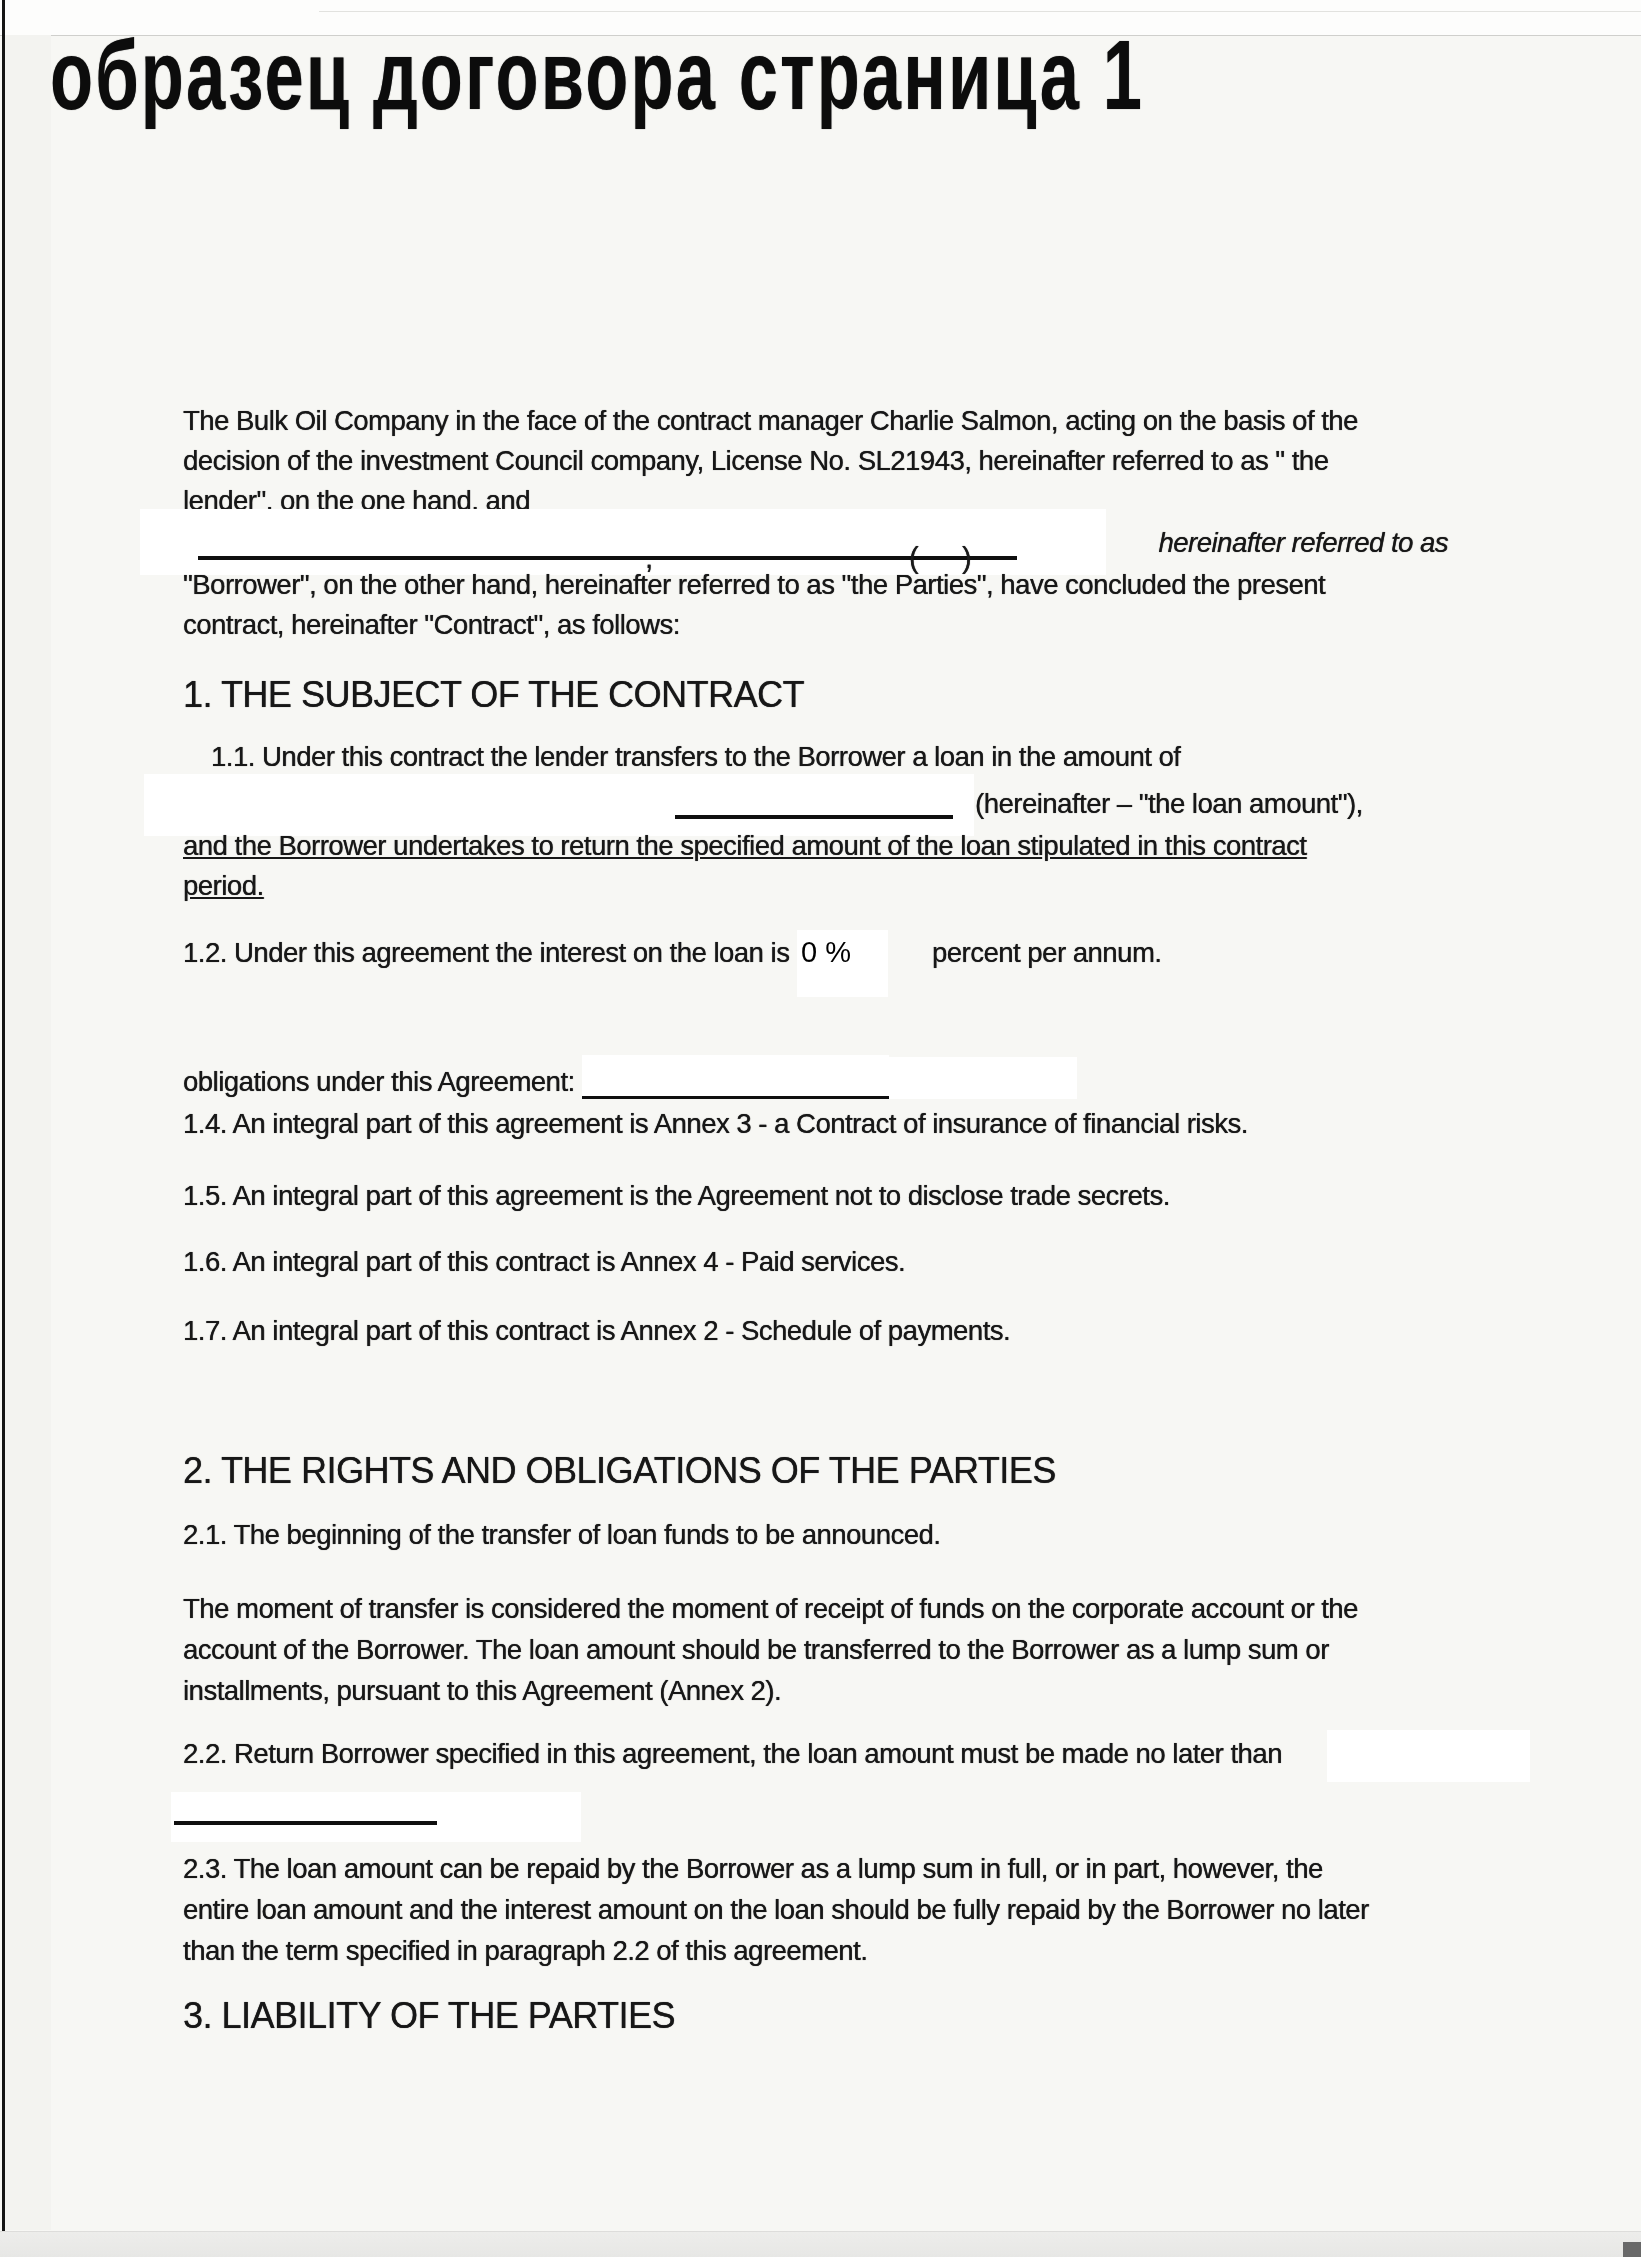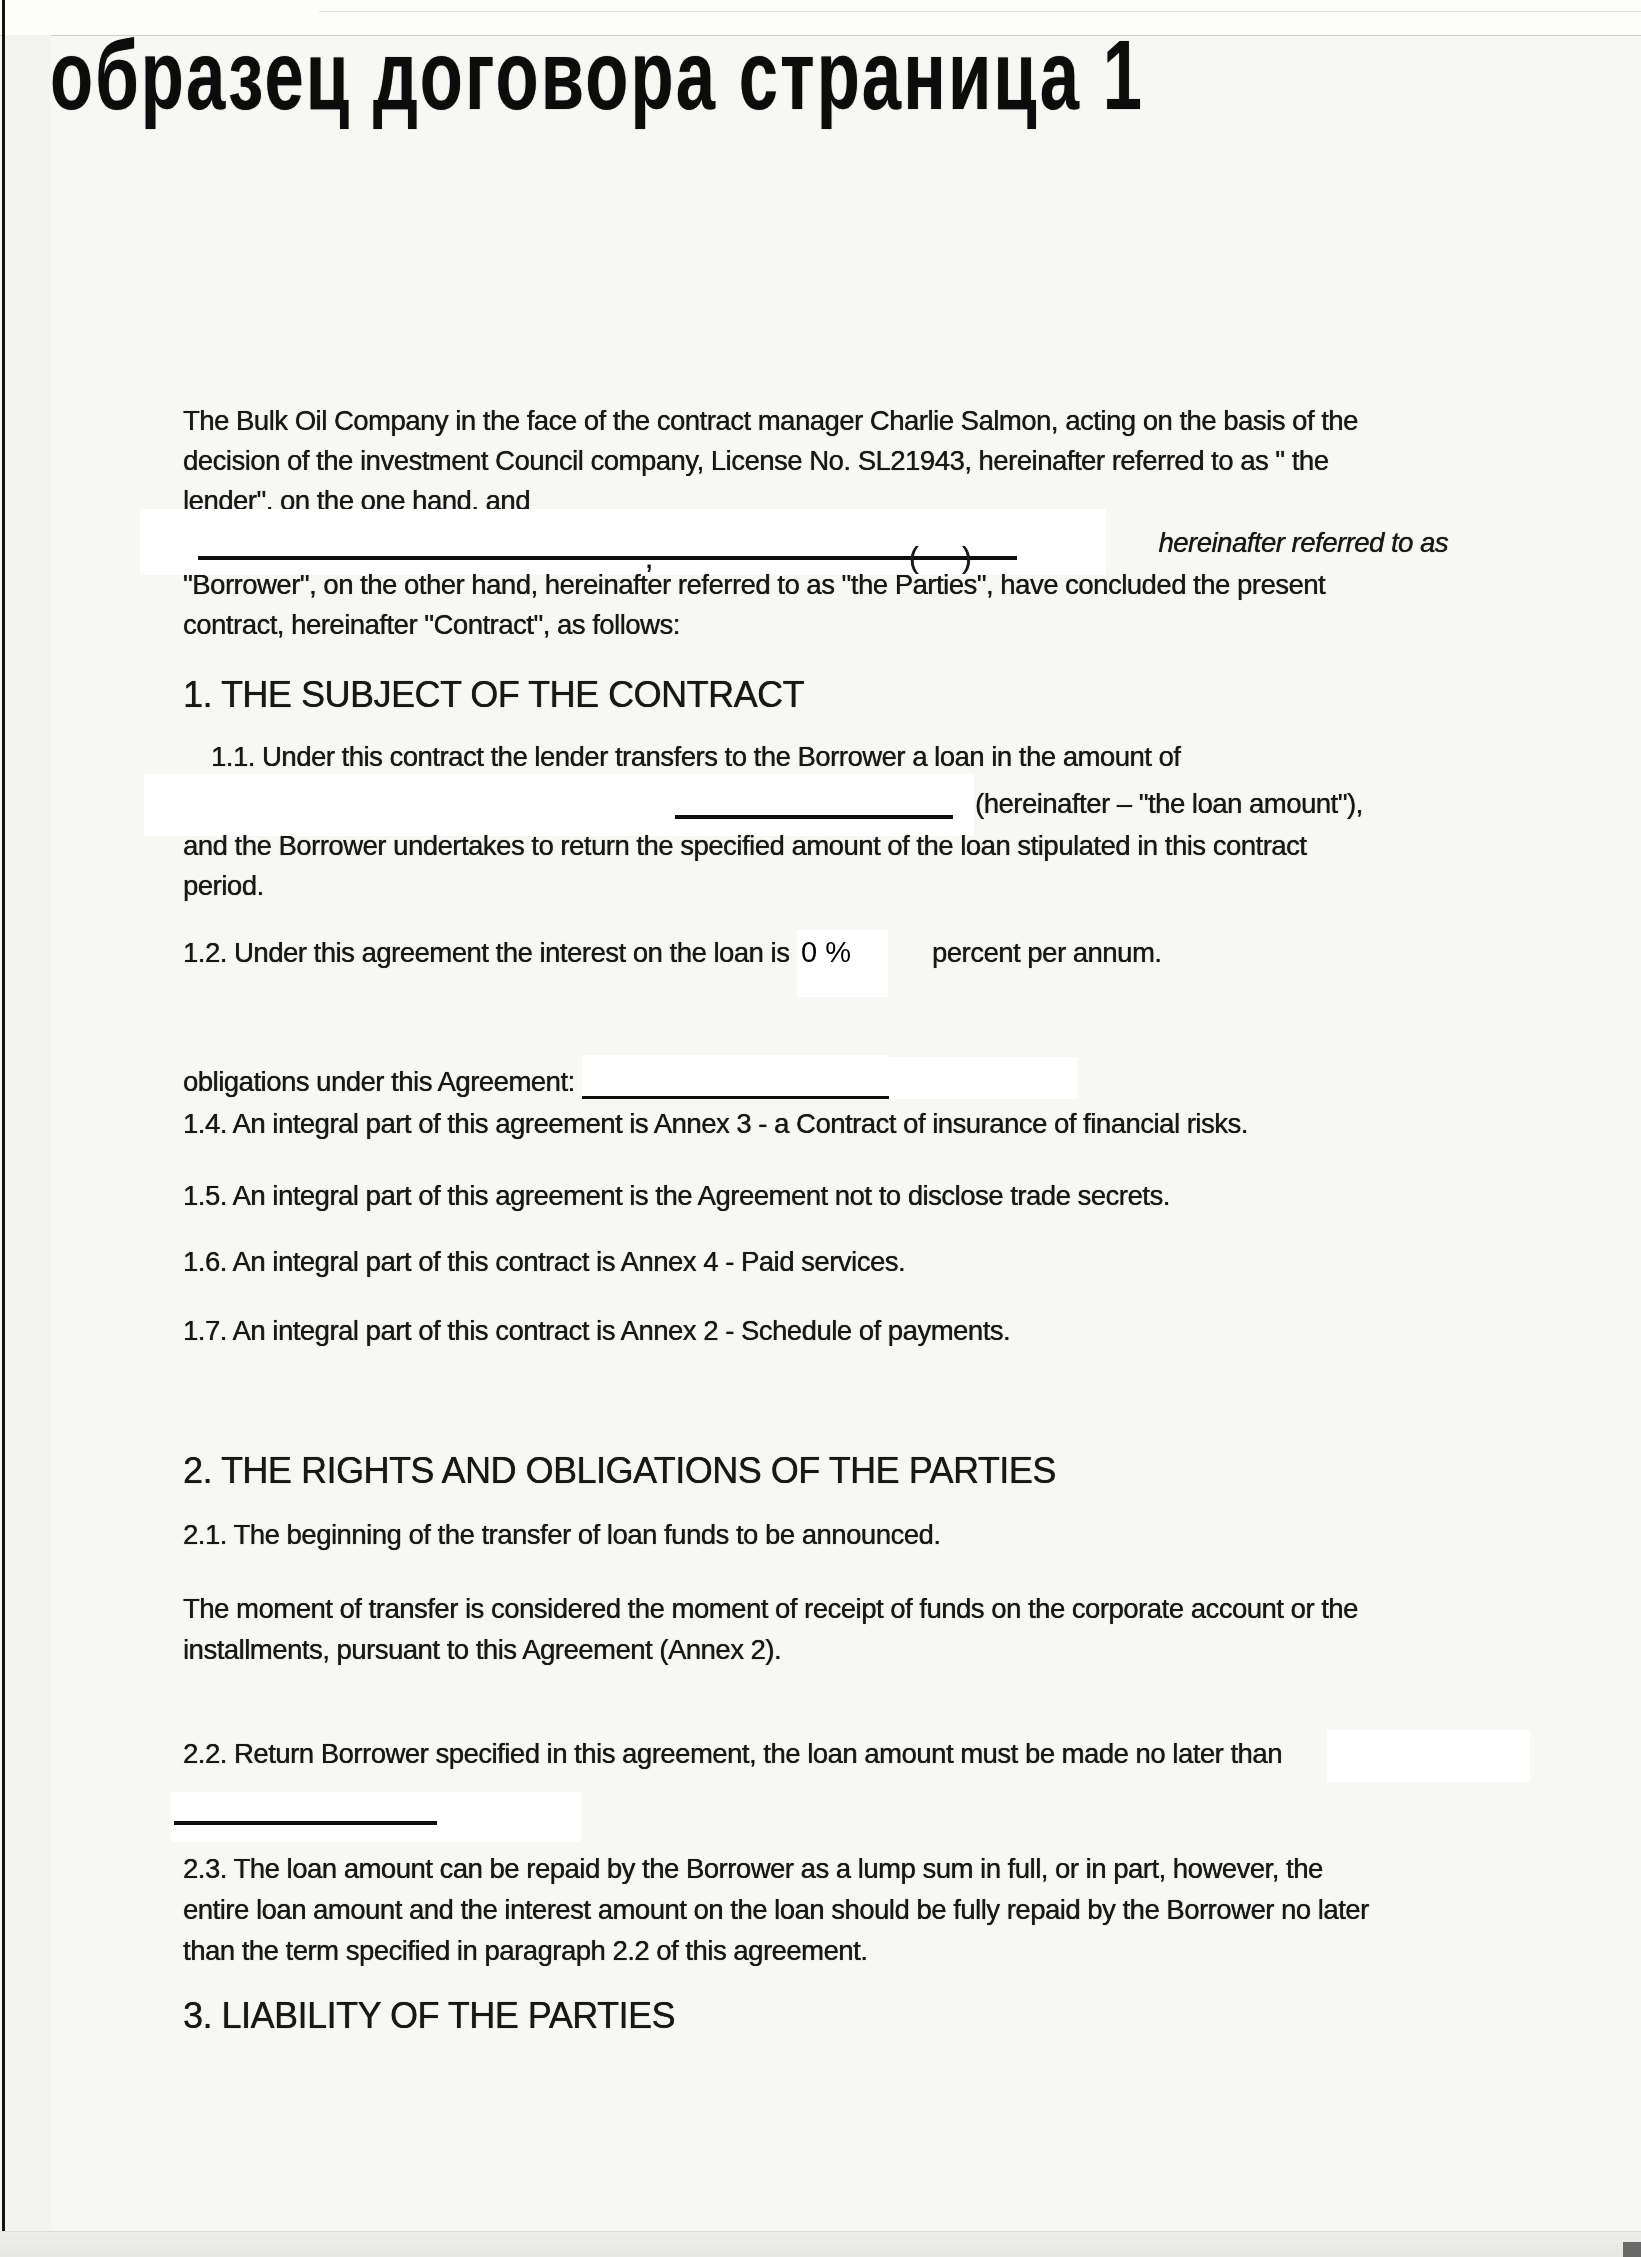--- a/index.html
+++ b/index.html
@@ -88,21 +88,21 @@
   <div class="row scantext heading" style="top:674px;">1. THE SUBJECT OF THE CONTRACT</div>
 
   <div class="row scantext" style="top:741px;margin-left:28px;">1.1. Under this contract the lender transfers to the Borrower a loan in the amount of</div>
 
   <div class="row scantext" style="top:784px; height:56px;">
     <div class="whitebox" style="left:-39px; top:-9.7px; width:830px; height:62px;"></div>
     <div class="fill-line" style="left:492px; top:31px; width:278px;"></div>
     <span class="abs-after" style="left:792px; top:3.9px;">(hereinafter – "the loan amount"),</span>
   </div>
 
-  <div class="row scantext" style="top:826px;">
+  <div class="row scantext" style="top:826px;text-decoration:underline;">
     <span class="ln">and the Borrower undertakes to return the specified amount of the loan stipulated in this contract</span>
     <span class="ln">period.</span>
   </div>
 
   <div class="row scantext" style="top:936px; white-space:nowrap;">
     <span>1.2. Under this agreement the interest on the loan is</span><span class="clean-value">0 %</span><span class="after-gap">percent per annum.</span>
   </div>
 
   <div class="row scantext" style="top:1047px; white-space:nowrap;">
     <span>obligations under this Agreement:</span><span class="iblank" style="width:307px;"></span><span class="iwash" style="width:188px;"></span>
@@ -111,20 +111,21 @@
   <div class="row scantext" style="top:1108px;">1.4. An integral part of this agreement is Annex  3 - a Contract of insurance of financial risks.</div>
   <div class="row scantext" style="top:1180px;">1.5. An integral part of this agreement is the Agreement not to disclose trade secrets.</div>
   <div class="row scantext" style="top:1246px;">1.6. An integral part of this contract is Annex 4 - Paid services.</div>
   <div class="row scantext" style="top:1315px;">1.7. An integral part of this contract is Annex 2 - Schedule of payments.</div>
 
   <div class="row scantext heading" style="top:1450px;">2. THE RIGHTS AND OBLIGATIONS OF THE PARTIES</div>
   <div class="row scantext" style="top:1519px;">2.1. The beginning of the transfer of loan funds to be announced.</div>
 
   <div class="row scantext lh42" style="top:1588px;">
     <span class="ln">The moment of transfer is considered the moment of receipt of funds on the corporate account or the</span>
+    <span class="ln">account of the Borrower. The loan amount should be transferred to the Borrower as a lump sum or</span>
     <span class="ln">installments, pursuant to this Agreement (Annex 2).</span>
   </div>
 
   <div class="row scantext" style="top:1738px; height:48px;">
     <div class="whitebox" style="left:1144px; top:-7.7px; width:203px; height:52px;"></div>
     <span style="position:relative;">2.2. Return Borrower specified in this agreement, the loan amount must be made no later than</span>
   </div>
   <div class="row scantext" style="top:1792px; height:54px;">
     <div class="whitebox" style="left:-11.6px; top:0; width:410px; height:50px;"></div>
     <div class="fill-line" style="left:-8.7px; top:29px; width:263px;"></div>

